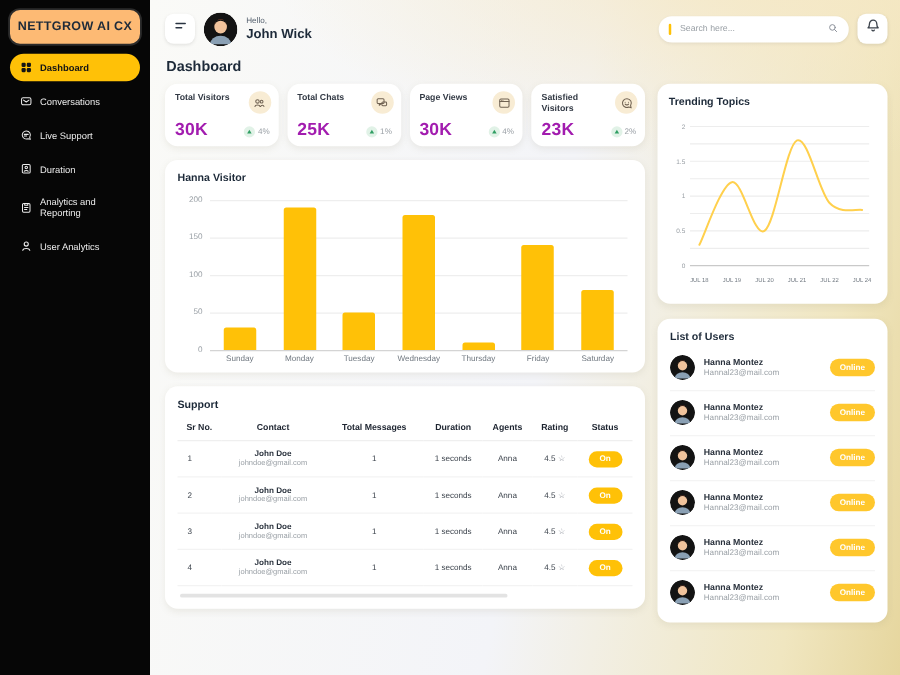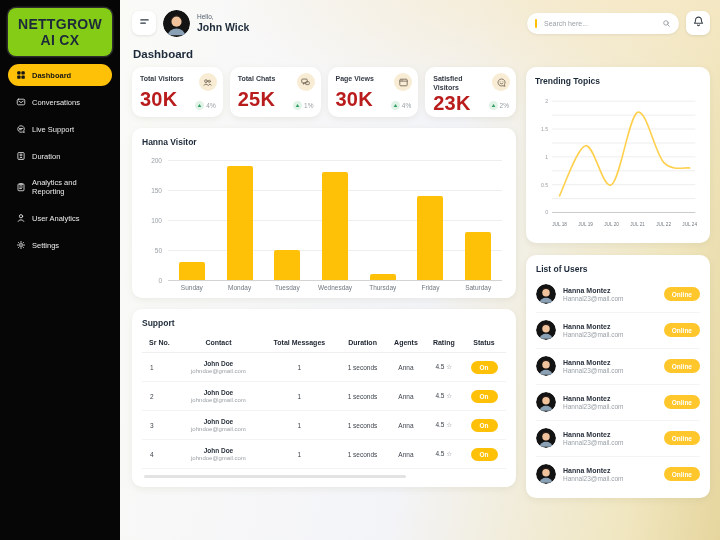--- a/index.html
+++ b/index.html
@@ -2,22 +2,22 @@
 <html><head>
 <meta charset="utf-8">
 <style>
   html,body{margin:0;padding:0;width:720px;height:540px;overflow:hidden;}
   body{font-family:"Liberation Sans","DejaVu Sans",sans-serif;-webkit-font-smoothing:antialiased;}
   *{box-sizing:border-box;}
   .app{display:flex;width:720px;height:540px;}
 
   
   .sidebar{width:120px;background:#060606;flex-shrink:0;padding-top:6px;}
-  .brand{margin:2px 8px 8px;background:#84cc16;border-radius:8px;padding:8px 2px;text-align:center;
-         font-size:14px;font-weight:bold;color:#1d2a39;letter-spacing:.3px;box-shadow:0 0 0 1.5px #2b2b2b;}
+  .brand{margin:2px 8px 8px;background:#fdba74;border-radius:8px;padding:8px 2px;text-align:center;
+         font-size:10px;font-weight:bold;color:#1d2a39;letter-spacing:.3px;box-shadow:0 0 0 1.5px #2b2b2b;}
   .menu{margin-top:8px;}
   .side-item{display:flex;align-items:center;gap:6px;margin:5px 8px;padding:6px 8px;color:#ececec;
              font-size:7.5px;border-radius:16px;cursor:pointer;line-height:1.2;}
   .side-item.active{background:#FFC107;color:#151515;font-weight:bold;}
   .sicon{display:flex;flex-shrink:0;}
   .sicon svg{width:10px;height:10px;display:block;}
 
   
   .main{flex:1;padding:5px 10px 0 12px;
         background:
@@ -47,21 +47,21 @@
   .card{background:#fff;border-radius:10px;box-shadow:0 2px 6px rgba(140,130,100,.12);}
   .card-title{font-size:8.5px;font-weight:bold;color:#1d2a39;}
 
   
   .stats{display:flex;gap:7px;}
   .stat{flex:1;position:relative;height:50px;padding:7px 8px 6px;display:flex;flex-direction:column;}
   .stat-label{font-size:7px;font-weight:bold;color:#333a45;line-height:1.3;width:52px;}
   .stat-icon{position:absolute;top:6px;right:6px;width:18px;height:18px;border-radius:50%;
              background:#F8ECD4;display:flex;align-items:center;justify-content:center;}
   .stat-icon svg{width:11px;height:11px;}
-  .stat-value{font-size:20px;font-weight:bold;color:#b91c1c;margin-top:auto;letter-spacing:.2px;}
+  .stat-value{font-size:14px;font-weight:bold;color:#a21caf;margin-top:auto;letter-spacing:.2px;}
   .stat-delta{position:absolute;right:7px;bottom:7px;display:flex;align-items:center;gap:2px;
               font-size:6.5px;color:#9aa0a6;}
   .delta-dot{width:9px;height:9px;border-radius:50%;background:#e1f2e7;display:flex;align-items:center;justify-content:center;}
   .delta-dot svg{width:5px;height:5px;}
 
   
   .livecard{padding:9px 10px 7px;}
   .bchart{position:relative;height:120px;margin:13px 4px 0 26px;}
   .gl{position:absolute;left:0;right:0;height:1px;background:#eeeeee;}
   .gl.zero{background:#d4d4d4;}
@@ -160,29 +160,20 @@
     <span>Analytics and Reporting</span>
   </div>
         <div class="side-item">
     <span class="sicon">
             <svg viewBox="0 0 16 16" fill="none" stroke="currentColor" stroke-width="1.4" stroke-linecap="round">
               <circle cx="8" cy="5.2" r="2.6"></circle>
               <path d="M3.5 13.2c.8-3 8.2-3 9 0"></path>
             </svg>
           </span>
     <span>User Analytics</span>
-  </div>
-        <div class="side-item">
-    <span class="sicon">
-            <svg viewBox="0 0 16 16" fill="none" stroke="currentColor" stroke-width="1.3">
-              <circle cx="8" cy="8" r="2.2"></circle>
-              <path d="M8 2.2v1.8M8 12v1.8M2.2 8H4M12 8h1.8M3.9 3.9l1.3 1.3M10.8 10.8l1.3 1.3M12.1 3.9l-1.3 1.3M5.2 10.8l-1.3 1.3" stroke-linecap="round"></path>
-            </svg>
-          </span>
-    <span>Settings</span>
   </div>
       </nav>
   </aside>
 
   <div class="main">
 
     <div class="topbar">
       <div class="iconbox">
         <span class="ic"><svg viewBox="0 0 16 16" fill="none" stroke="#2a3442" stroke-width="1.5" stroke-linecap="round">
               <path d="M3.5 6h9M3.5 10h5.5"></path>

